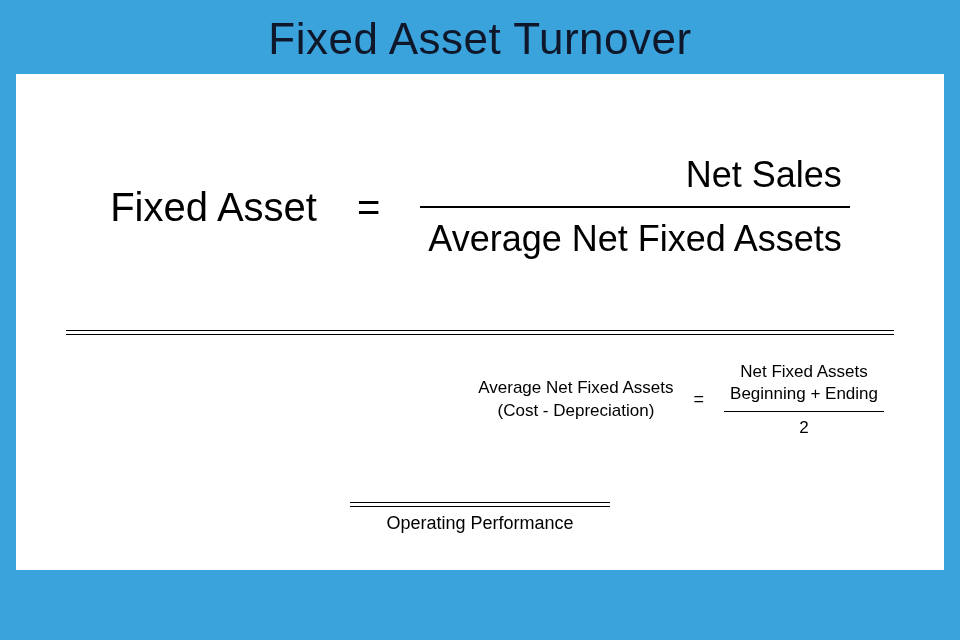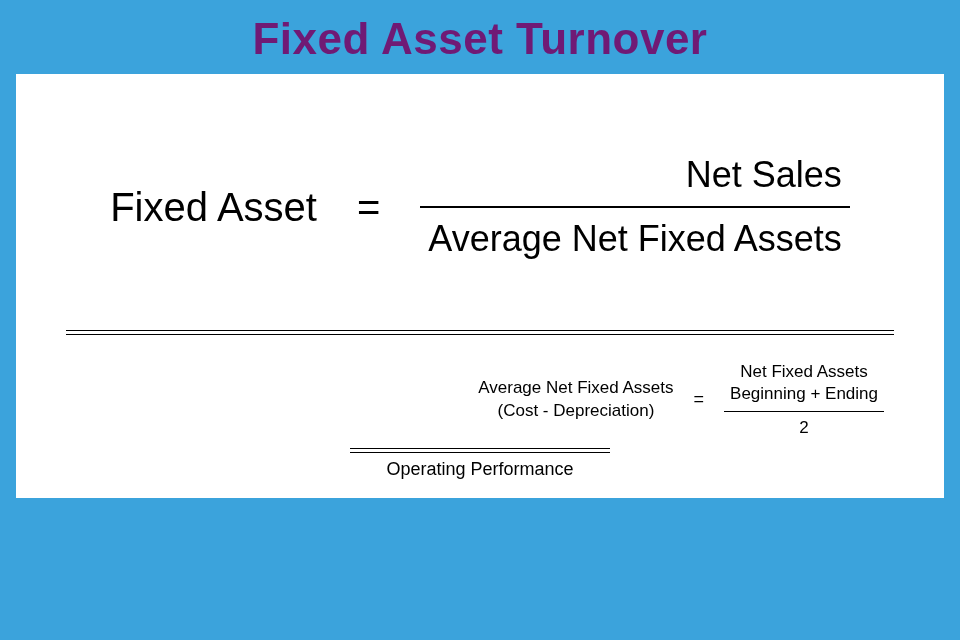--- a/index.html
+++ b/index.html
@@ -7,30 +7,30 @@
     width: 960px;
     height: 640px;
     background: #3ba3dc;
     font-family: "Helvetica Neue", Helvetica, Arial, sans-serif;
     font-weight: 300;
     color: #000;
     overflow: hidden;
   }
   .title {
     text-align: center;
-    color: #701a75;
+    color: #0f172a;
     font-size: 44px;
-    font-weight: 700;
+    font-weight: 400;
     padding: 14px 0 10px 0;
     letter-spacing: 0.5px;
   }
   .card {
     background: #fff;
     margin: 0 16px 16px 16px;
-    height: 424px;
+    height: 496px;
     position: relative;
     padding: 60px 40px 0 40px;
   }
   
   .main-formula {
     display: flex;
     align-items: center;
     justify-content: center;
     gap: 40px;
     margin-top: 20px;
@@ -75,21 +75,21 @@
   }
   .sf-left { text-align: center; line-height: 1.35; }
   .sf-eq { font-size: 18px; }
   .sf-frac { text-align: center; }
   .sf-frac .num { padding: 0 6px 6px 6px; line-height: 1.3; }
   .sf-frac .bar { border-top: 1.5px solid #000; }
   .sf-frac .den { padding: 6px 6px 0 6px; }
   
   .footer-cat {
     position: absolute;
-    bottom: 18px;
+    bottom: 36px;
     left: 50%;
     transform: translateX(-50%);
     text-align: center;
     font-size: 18px;
     font-weight: 300;
   }
   .footer-cat .dbl {
     width: 260px;
     border-top: 1.5px solid #000;
     height: 5px;

